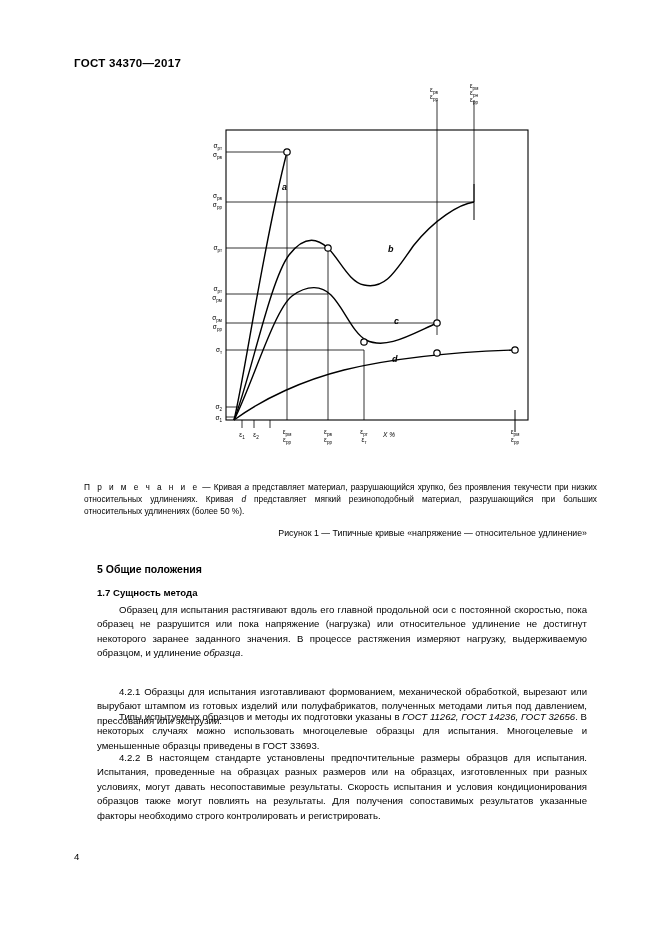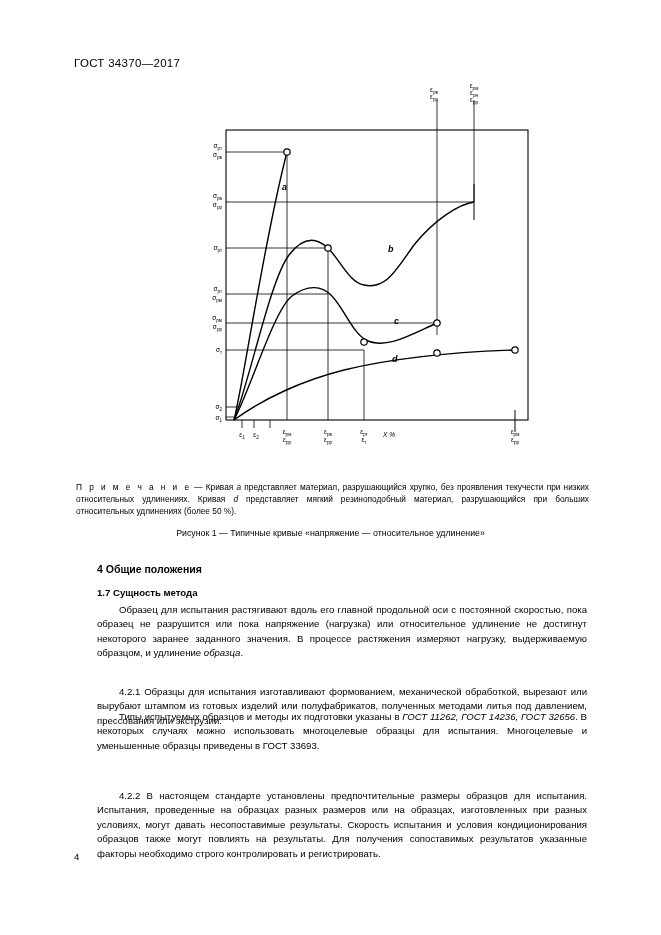--- a/index.html
+++ b/index.html
@@ -19,48 +19,48 @@
     position: absolute;
     left: 0; top: 0;
     width: 661px;
     height: 935px;
   }
   .header {
     position: absolute;
     left: 74px;
     top: 57px;
     font-size: 11.5px;
-    font-weight: normal;
+    font-weight: bold;
     letter-spacing: 0.3px;
   }
   .figure-wrap {
     position: absolute;
     left: 74px;
     top: 80px;
     width: 520px;
     height: 390px;
   }
   .note {
     position: absolute;
-    left: 76px;
+    left: 84px;
     top: 481px;
     width: 513px;
     font-size: 8.3px;
     line-height: 1.45;
     text-align: justify;
   }
   .note .sp { letter-spacing: 2px; }
   .note i { font-style: italic; }
   .figcaption {
     position: absolute;
     left: 74px;
     top: 528px;
     width: 513px;
     font-size: 8.8px;
-    text-align: center;
+    text-align: right;
   }
   .sec-title {
     position: absolute;
     font-weight: bold;
     font-size: 10.5px;
   }
   #sec4 { left: 97px; top: 563px; }
   #sec41 { left: 97px; top: 587px; font-size: 9.6px; }
   #sec42 { left: 97px; top: 669px; font-size: 9.6px; }
   .para {
@@ -68,21 +68,21 @@
     width: 490px;
     left: 97px;
     font-size: 9.6px;
     line-height: 1.5;
     text-align: justify;
   }
   .para i { font-style: italic; }
   #p1 { top: 603px; }
   #p2 { top: 685px; }
   #p3 { top: 710px; }
-  #p4 { top: 789px; }
+  #p4 { top: 751px; }
   .indent { text-indent: 22px; }
   .pagenum {
     position: absolute;
     left: 74px;
     top: 851px;
     font-size: 9.6px;
   }
   svg text { font-family: "Liberation Sans", sans-serif; }
 </style>
 </head>
@@ -176,21 +176,21 @@
       </g>
     </svg>
   </div>
 
   <div class="note">
     <span class="sp">П р и м е ч а н и е</span><span> — Кривая </span><i>a</i><span> представляет материал, разрушающийся хрупко, без проявления текучести при низких относительных удлинениях. Кривая </span><i>d</i><span> представляет мягкий резиноподобный материал, разрушающийся при больших относительных удлинениях (более 50 %).</span>
   </div>
 
   <div class="figcaption">Рисунок 1 — Типичные кривые «напряжение — относительное удлинение»</div>
 
-  <div class="sec-title" id="sec4">4  Общие положения</div>
+  <div class="sec-title" id="sec4">5  Общие положения</div>
   <div class="sec-title" id="sec41">1.7  Сущность метода</div>
 
   <div class="para indent" id="p1">
     <span>Образец для испытания растягивают вдоль его главной продольной оси с постоянной скоростью, пока образец не разрушится или пока напряжение (нагрузка) или относительное удлинение не достигнут некоторого заранее заданного значения. В процессе растяжения измеряют нагрузку, выдерживаемую образцом, и удлинение </span><i>образца</i><span>.</span>
   </div>
 
 
   <div class="para indent" id="p2">4.2.1  Образцы для испытания изготавливают формованием, механической обработкой, вырезают или вырубают штампом из готовых изделий или полуфабрикатов, полученных методами литья под давлением, прессования или экструзии.</div>
 
   <div class="para indent" id="p3">

